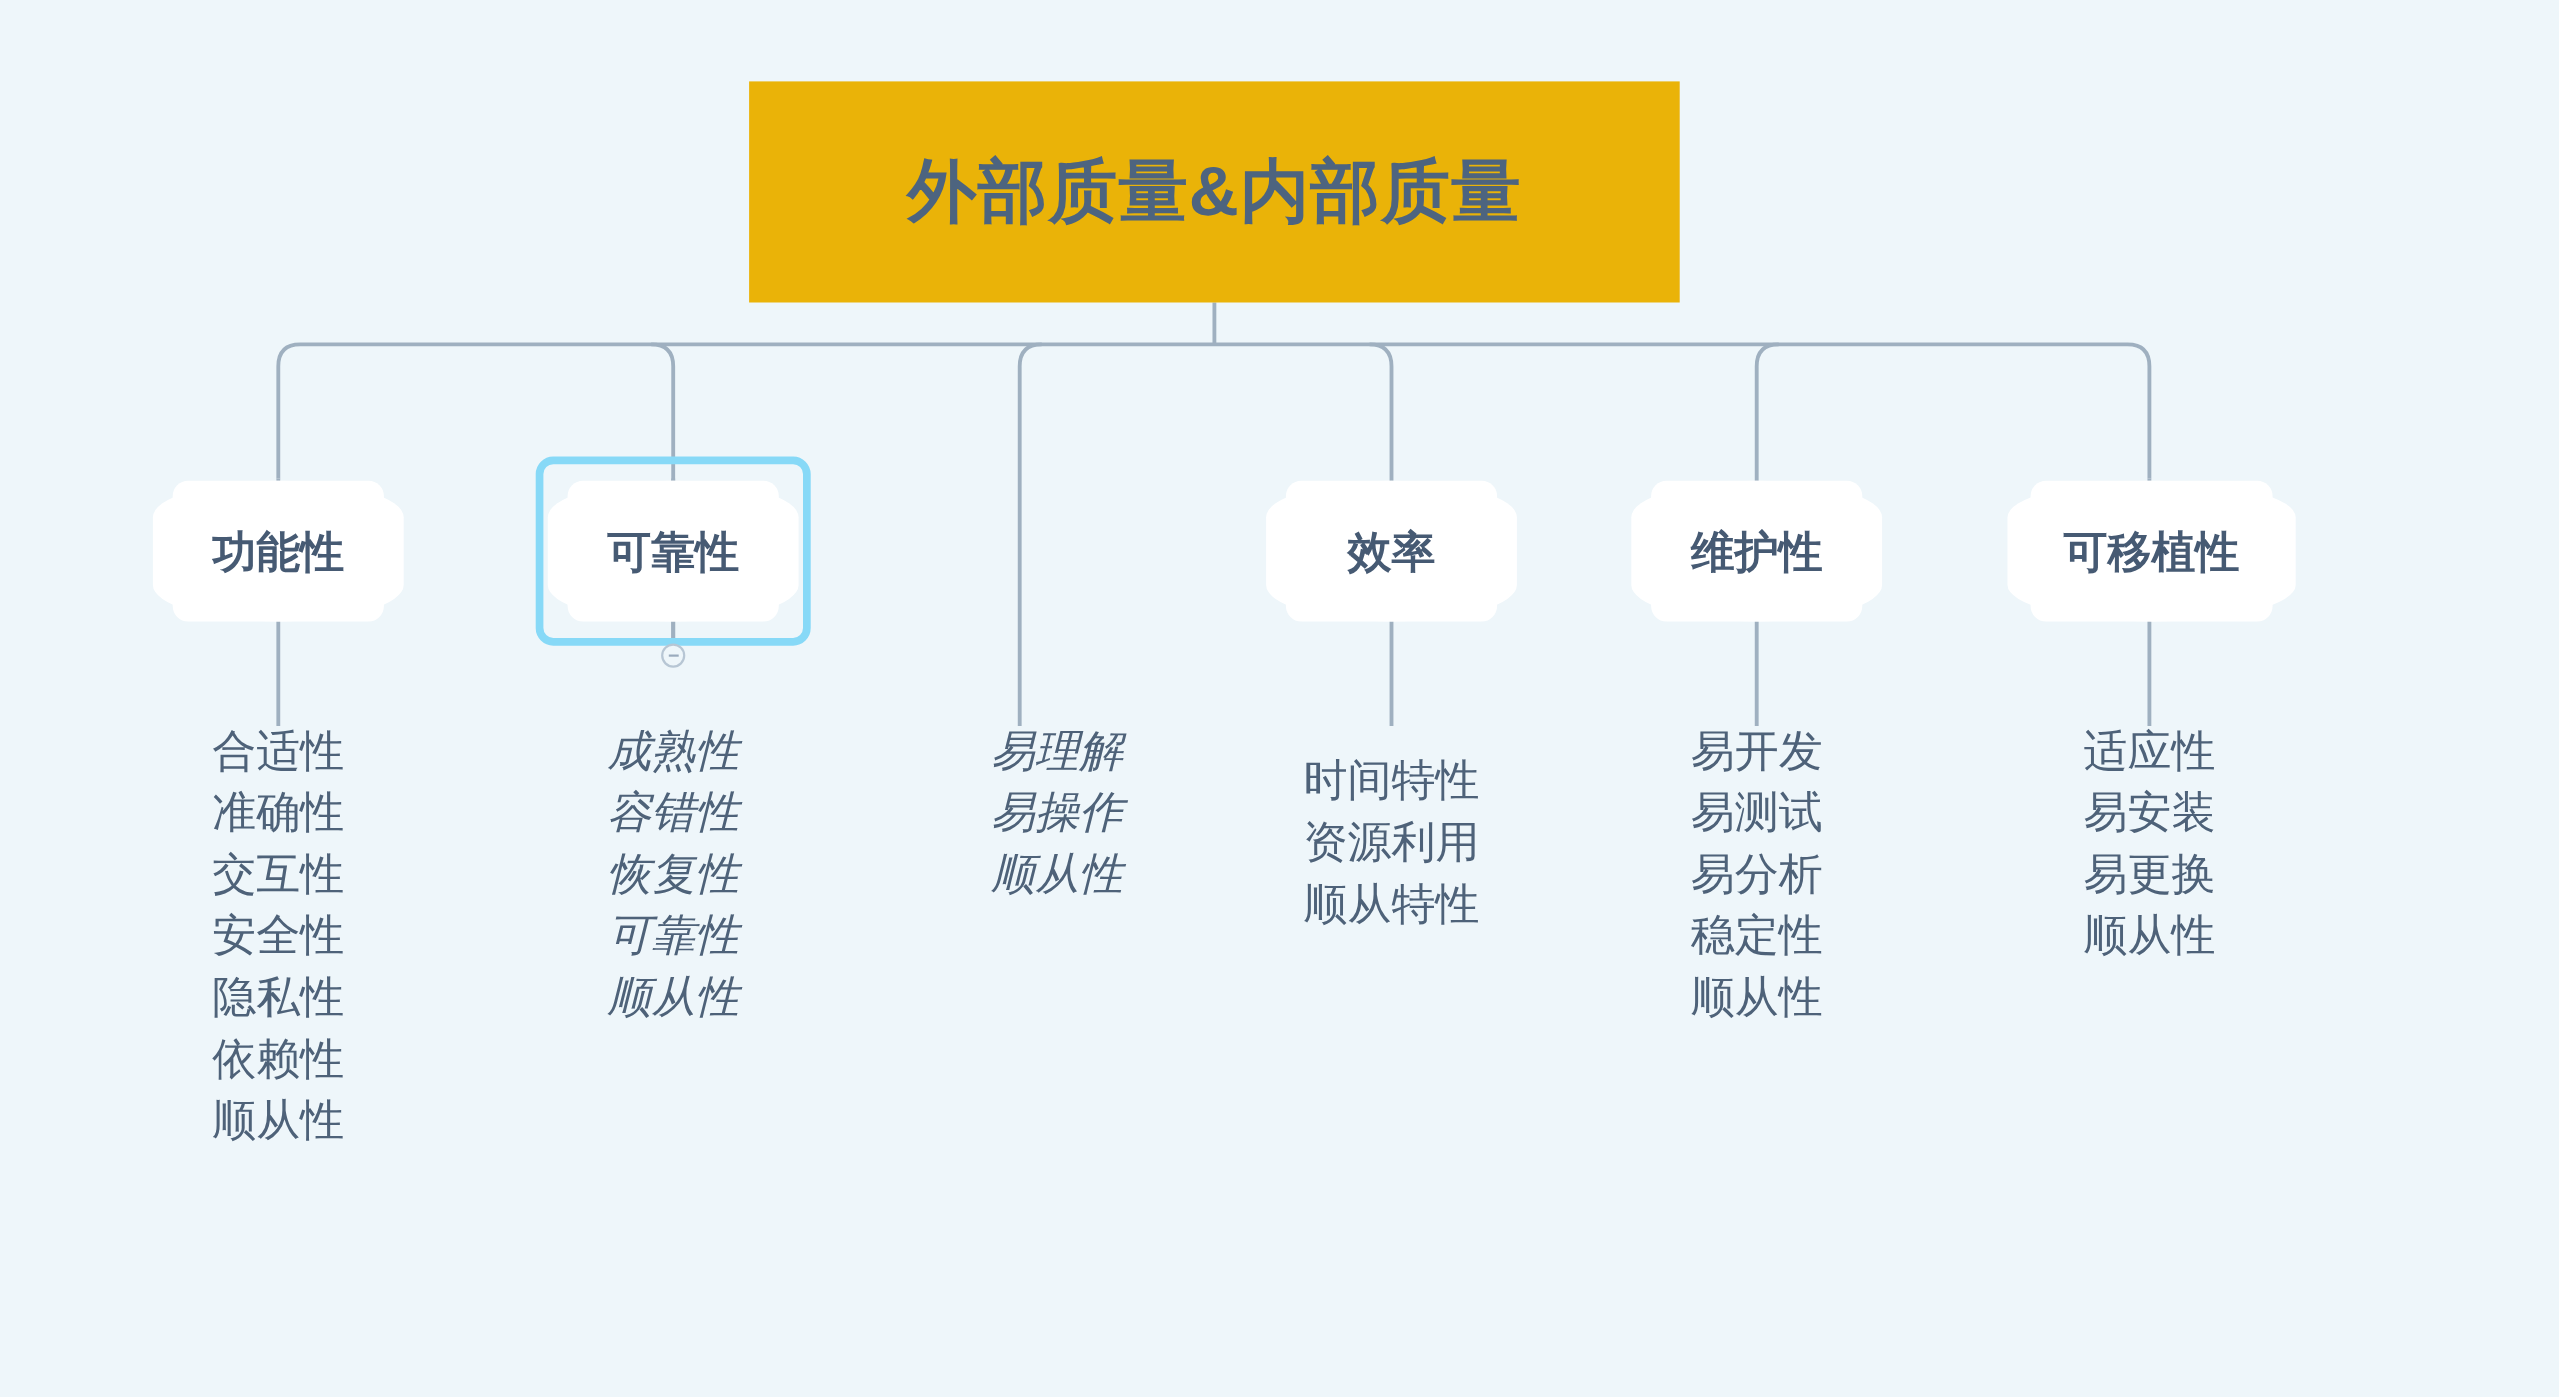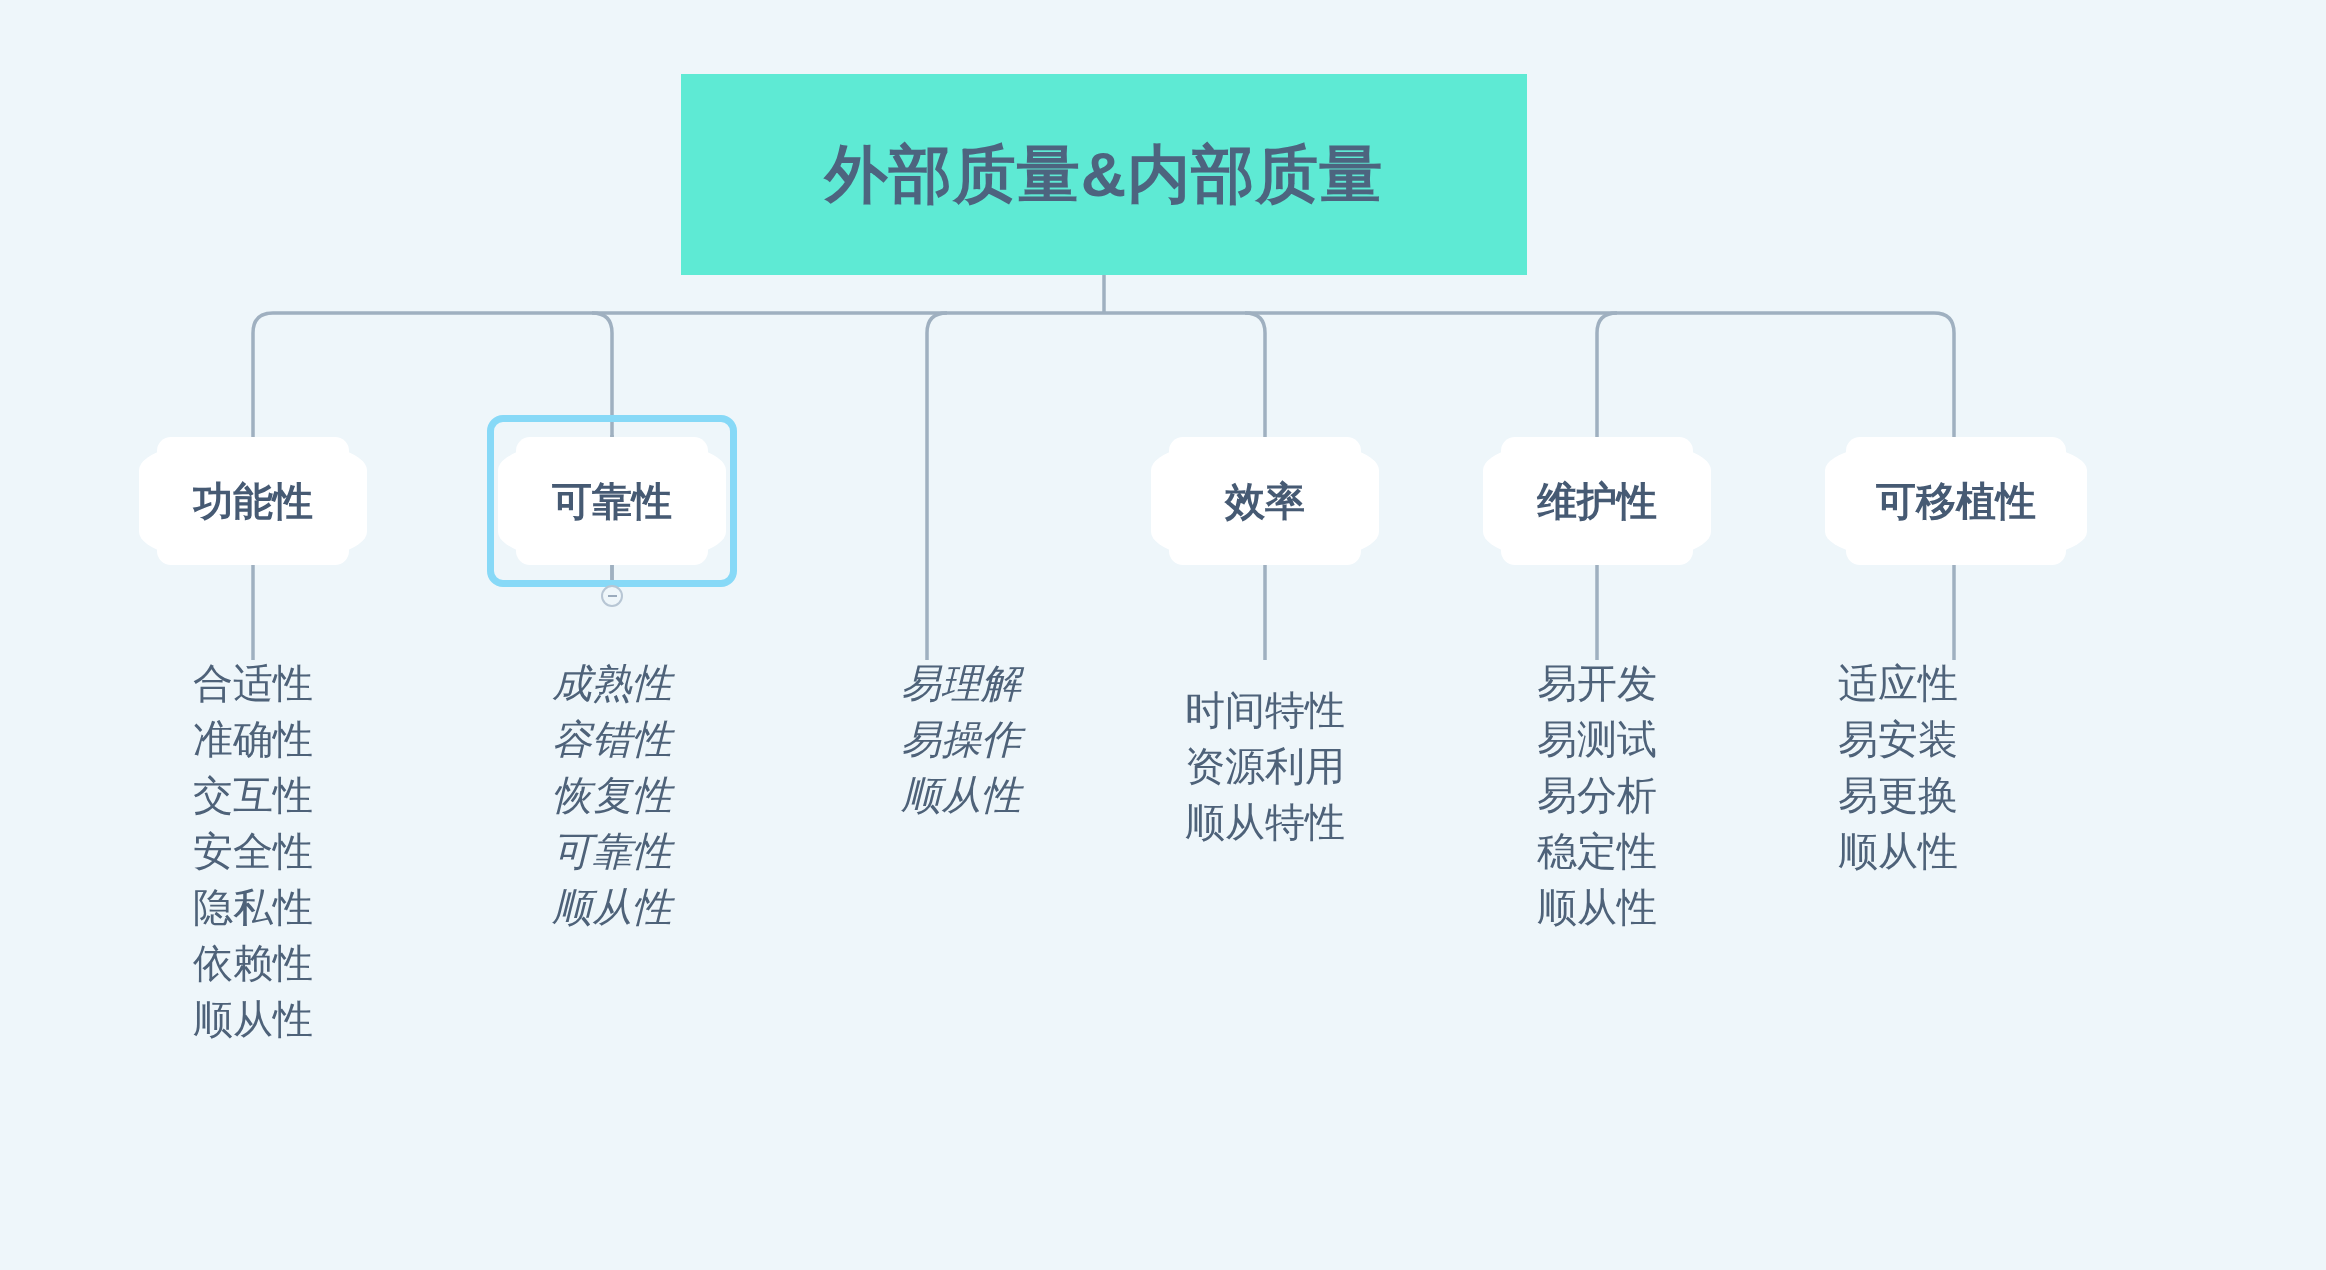--- a/index.html
+++ b/index.html
@@ -35,21 +35,21 @@
     pointer-events: none;
   }
 
   
   #root-node {
     position: absolute;
     left: 681px;
     top: 74px;
     width: 846px;
     height: 201px;
-    background: #5eead4;
+    background: #eab308;
     z-index: 3;
     display: flex;
     align-items: center;
     justify-content: center;
   }
   #root-node .root-title {
     font-size: 63px;
     font-weight: bold;
     color: #4d647f;
     letter-spacing: 1px;
@@ -236,20 +236,20 @@
   </div>
 
   <div class="leaf-column" style="left:1597px; top:655px;">
     <div class="leaf-item">易开发</div>
     <div class="leaf-item">易测试</div>
     <div class="leaf-item">易分析</div>
     <div class="leaf-item">稳定性</div>
     <div class="leaf-item">顺从性</div>
   </div>
 
-  <div class="leaf-column" style="left:1898px; top:655px;">
+  <div class="leaf-column" style="left:1954px; top:655px;">
     <div class="leaf-item">适应性</div>
     <div class="leaf-item">易安装</div>
     <div class="leaf-item">易更换</div>
     <div class="leaf-item">顺从性</div>
   </div>
 
 </div>
 
 </body></html>

